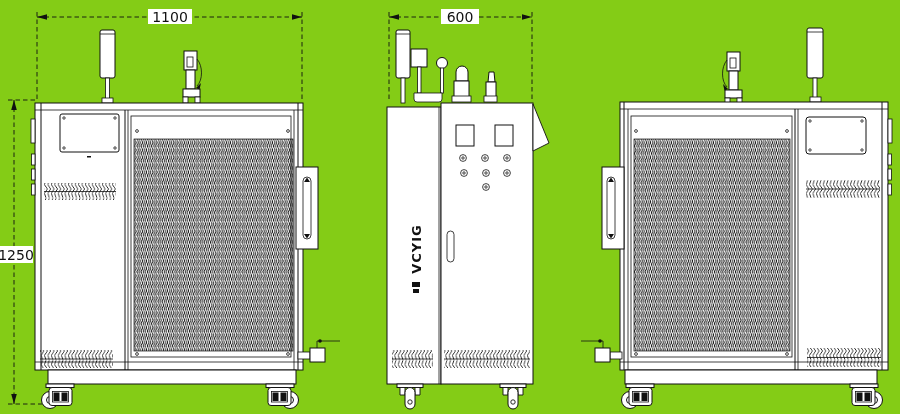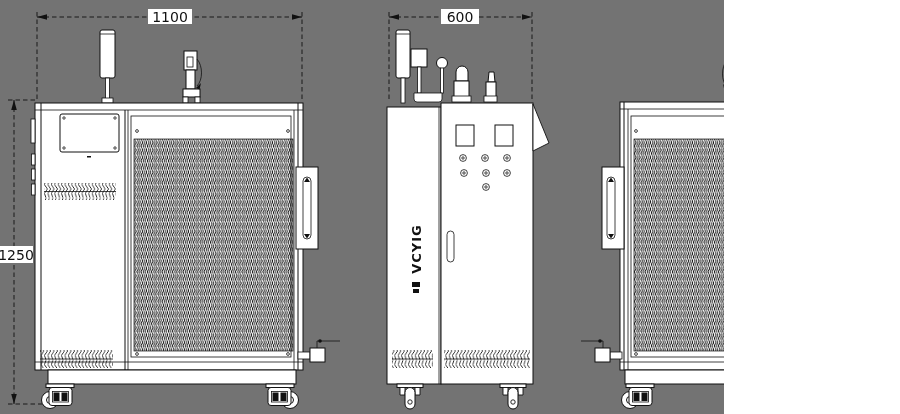--- a/index.html
+++ b/index.html
@@ -1,17 +1,17 @@
 <!DOCTYPE html>
 <html><head>
 <meta charset="utf-8">
 <style>
   html,body{margin:0;padding:0;background:#ffffff;}
   .canvas{
-    position:relative;width:724px;height:414px;background:#737373;overflow:hidden;
+    position:relative;width:900px;height:414px;background:#84cc16;overflow:hidden;
     font-family:"DejaVu Sans", sans-serif;
     text-align:center;
   }
   svg{display:block;}
   svg text{
     font-family:"DejaVu Sans", sans-serif;
     fill:#111111;
   }
   .dim-text{font-size:14px;}
   .logo-text{font-size:13px;font-weight:bold;letter-spacing:1px;}

